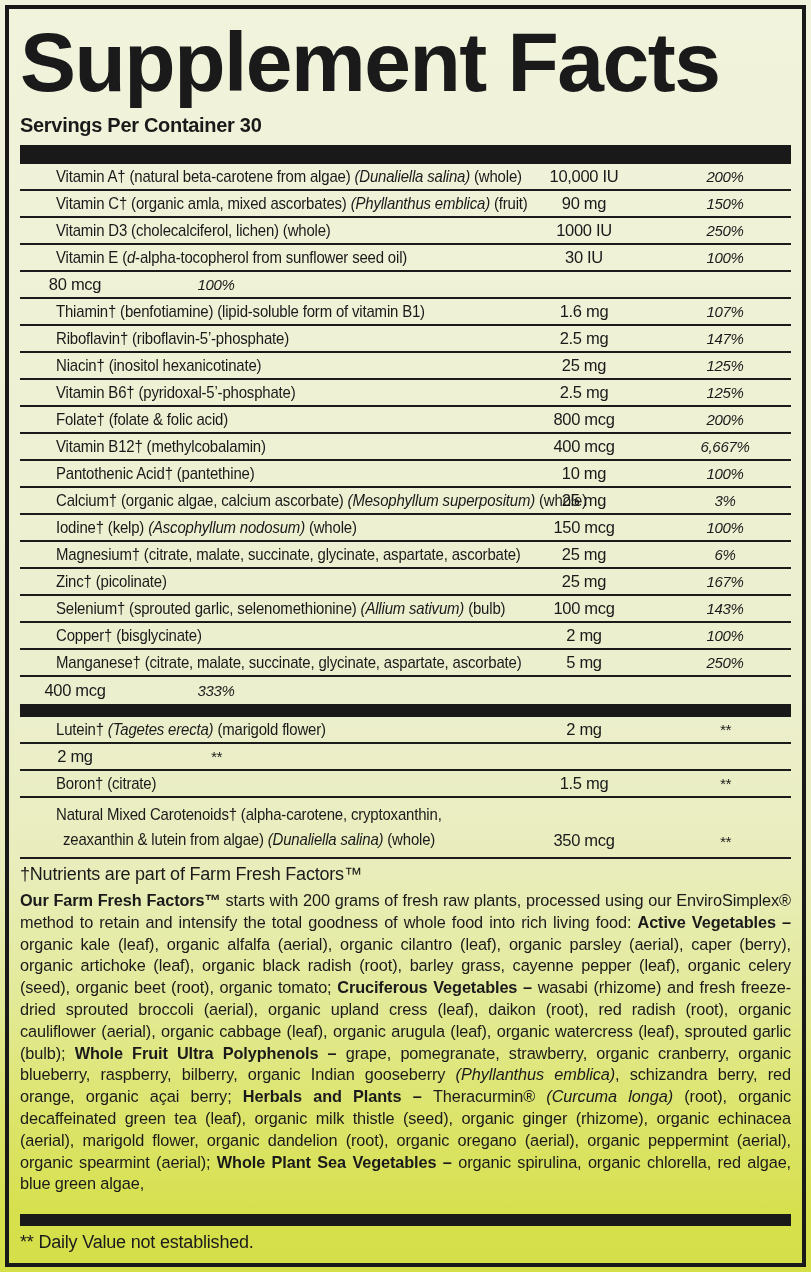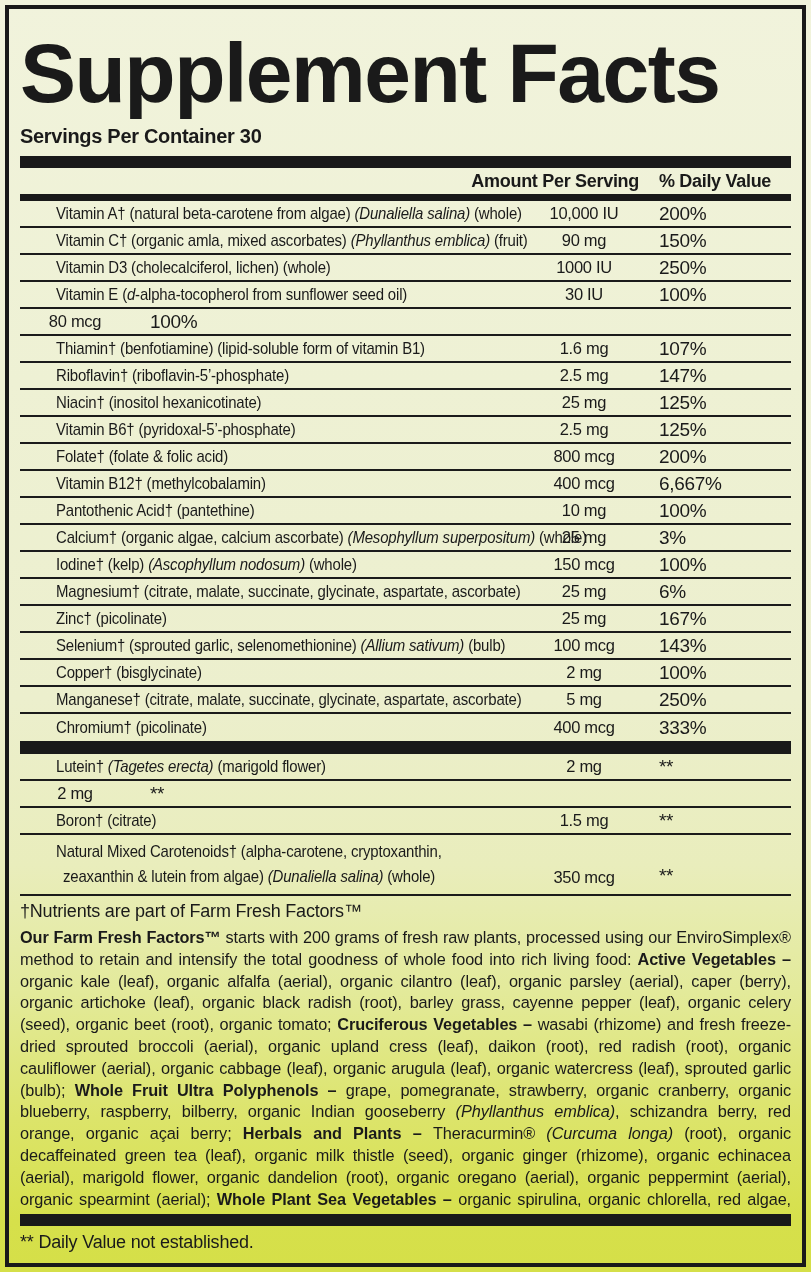--- a/index.html
+++ b/index.html
@@ -20,21 +20,21 @@
     border:4px solid #191919;
   }
   .content {
     position:absolute; inset:9px;
     padding:4px 11px 8px 11px;
     display:flex; flex-direction:column;
     overflow:hidden;
   }
   .title {
     font-size:84px; font-weight:bold; letter-spacing:-1.5px;
-    line-height:1.0; white-space:nowrap; margin-top:18px;
+    line-height:1.0; white-space:nowrap; margin-top:7px;
   }
   .serving-block { margin-top:10px; }
   .serving-line { font-size:20px; font-weight:bold; line-height:22px; letter-spacing:-0.3px; }
   .bar { background:#191919; width:100%; }
   .bar-1 { height:12px; margin-top:9px; }
   .bar-2 { height:7px; }
   .bar-3 { height:13px; }
   .bar-4 { height:12px; margin-top:5px; }
   .head-row {
     display:flex; align-items:center; height:26px;
@@ -46,21 +46,21 @@
     display:flex; align-items:center; height:27px;
     border-bottom:2px solid #1b1b1b;
   }
   #main-rows .row:last-child { border-bottom:none; }
   .lbl { flex:1; min-width:0; white-space:nowrap;margin-left:36px; }
   .lbl-inner {
     display:inline-block; transform:scaleX(0.88); transform-origin:0 50%;
     font-size:17px; letter-spacing:-0.2px;
   }
   .amt { width:110px; margin-right:20px; text-align:center; font-size:16.5px; letter-spacing:-0.3px; white-space:nowrap; }
-  .dv  { width:132px; text-align:left; font-size:19px; letter-spacing:-0.3px; }
+  .dv  { width:132px; text-align:center; font-size:15px; letter-spacing:-0.3px;font-style:italic; }
   .it { font-style:italic; }
   .bd { font-weight:bold; }
   .caro-row {
     display:flex; align-items:flex-end;
     border-bottom:2px solid #1b1b1b;
     padding:4px 0 5px 0;
   }
   .caro-lines { flex:1; min-width:0; }
   .caro-line { white-space:nowrap; line-height:25px; }
   .caro-line.second { padding-left:7px; }
@@ -81,25 +81,20 @@
   <div class="content">
 
     <div class="title">Supplement Facts</div>
 
     <div class="serving-block">
       <div class="serving-line">Servings Per Container 30</div>
     </div>
 
     <div class="bar bar-1"></div>
 
-    <div class="head-row">
-      <div class="head-spacer"></div>
-      <div class="head-amt">Amount Per Serving</div>
-      <div class="head-dv">% Daily Value</div>
-    </div>
 
     <div class="bar bar-2"></div>
 
     <div id="main-rows">
         <div class="row">
           <div class="lbl"><span class="lbl-inner"><span>Vitamin A† (natural beta-carotene from algae) </span><span class="it">(Dunaliella salina)</span><span> (whole)</span></span></div>
           <div class="amt">10,000 IU</div>
           <div class="dv">200%</div>
         </div>
         <div class="row">
@@ -185,21 +180,20 @@
           <div class="lbl"><span class="lbl-inner"><span>Copper† (bisglycinate)</span></span></div>
           <div class="amt">2 mg</div>
           <div class="dv">100%</div>
         </div>
         <div class="row">
           <div class="lbl"><span class="lbl-inner"><span>Manganese† (citrate, malate, succinate, glycinate, aspartate, ascorbate)</span></span></div>
           <div class="amt">5 mg</div>
           <div class="dv">250%</div>
         </div>
         <div class="row">
-          <div class="lbl"><span class="lbl-inner"><span>Chromium† (picolinate)</span></span></div>
           <div class="amt">400 mcg</div>
           <div class="dv">333%</div>
         </div>
       </div>
 
     <div class="bar bar-3"></div>
 
     <div id="extra-rows">
         <div class="row">
           <div class="lbl"><span class="lbl-inner"><span>Lutein† </span><span class="it">(Tagetes erecta)</span><span> (marigold flower)</span></span></div>

